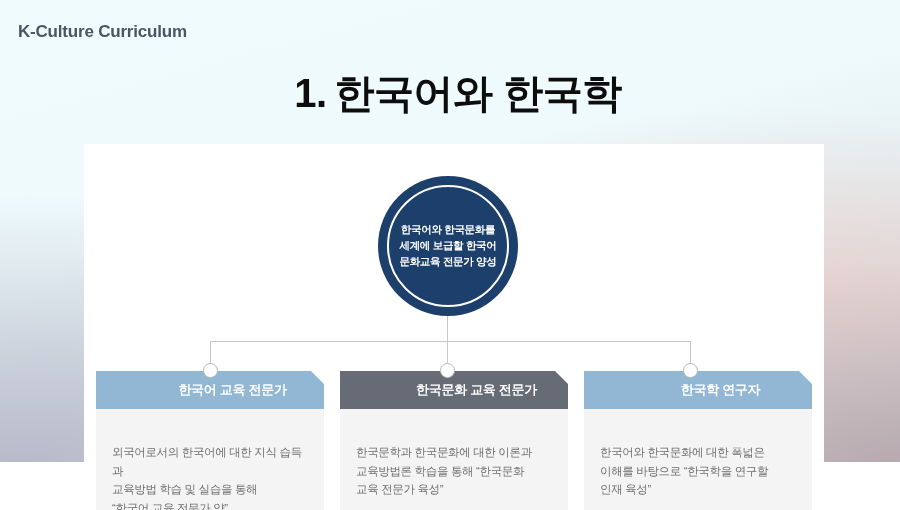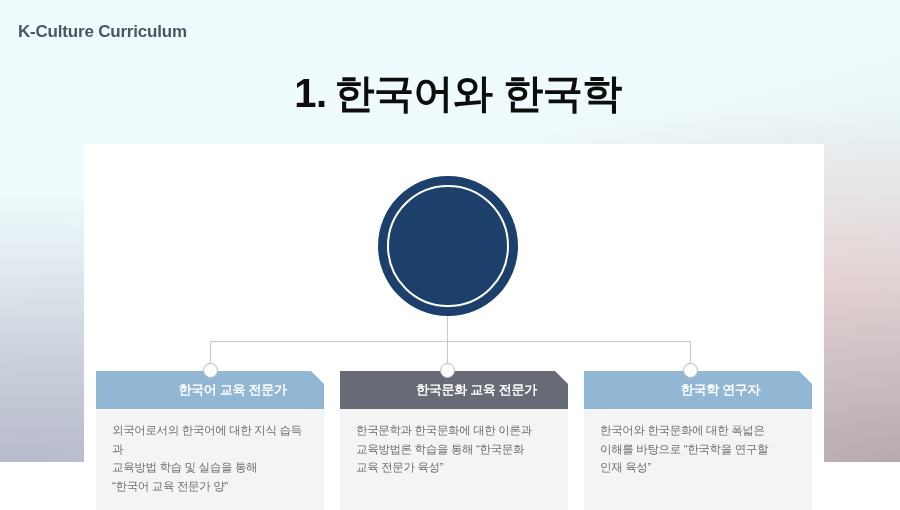--- a/index.html
+++ b/index.html
@@ -81,21 +81,21 @@
     height:38px; display:flex; align-items:center; justify-content:center;
     clip-path:polygon(0 0, calc(100% - 13px) 0, 100% 13px, 100% 100%, 0 100%);
   }
   .banner.blue { background:#92b7d4; }
   .banner.gray { background:#666b75; }
   .banner-text {
     color:#ffffff; font-size:13px; font-weight:bold; letter-spacing:-0.3px;margin-left:45px;
   }
 
   .body {
-    background:#f4f4f4; height:101px; padding:12px 16px 0 16px;
+    background:#f4f4f4; height:101px; padding:34px 16px 0 16px;
   }
   .body-text {
     color:#6e6e6e; font-size:11.5px; line-height:1.62;
     white-space:pre-line; letter-spacing:-0.35px;
   }
 </style>
 </head>
 <body>
 
 <div id="slide">
@@ -108,20 +108,23 @@
 
   <div id="panel"></div>
 
   <div class="conn" id="conn-stem"></div>
   <div class="conn" id="conn-bus"></div>
   <div class="conn" id="conn-d1"></div>
   <div class="conn" id="conn-d3"></div>
 
   <div id="hub">
     <div id="hub-ring"></div>
+    <div id="hub-text">한국어와 한국문화를
+세계에 보급할 한국어
+문화교육 전문가 양성</div>
   </div>
 
   <div class="node" id="node1"></div>
   <div class="node" id="node2"></div>
   <div class="node" id="node3"></div>
 
   <div class="col" id="col1">
     <div class="banner blue">
       <span class="banner-text">한국어 교육 전문가</span>
     </div>

